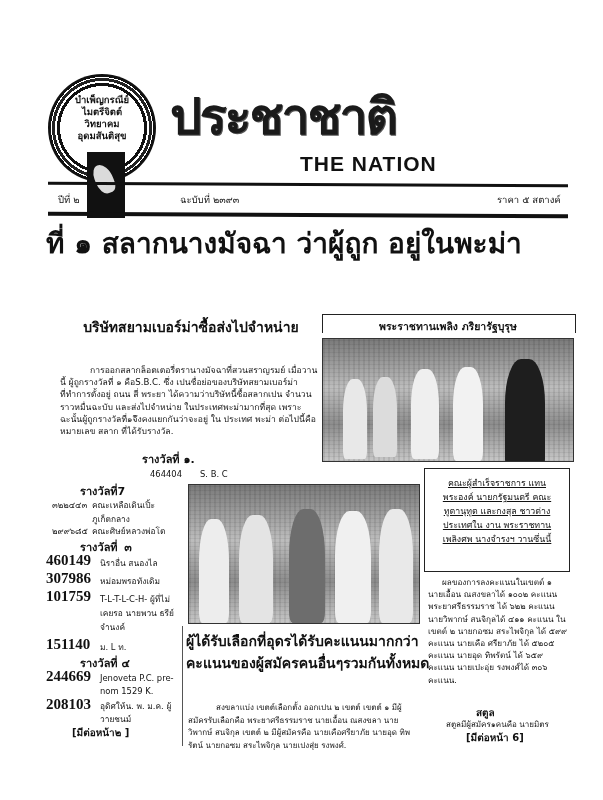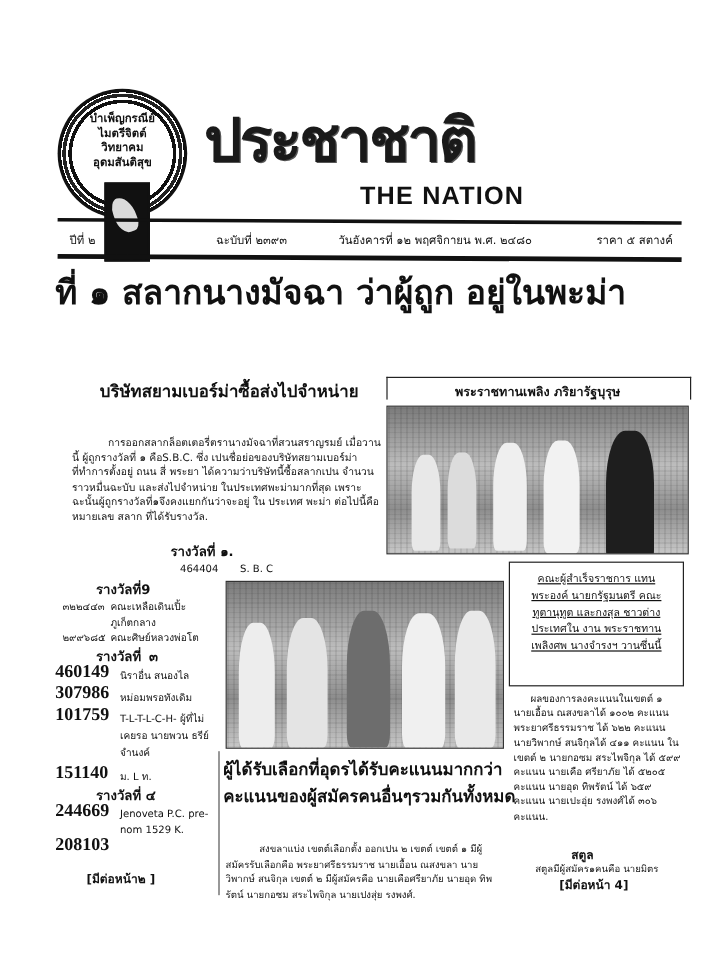--- a/index.html
+++ b/index.html
@@ -58,53 +58,53 @@
     <div>อุดมสันติสุข</div>
   </div>
   <div class="abs seal-box"></div>
 
   <div class="abs nameplate">ประชาชาติ</div>
   <div class="abs the-nation">THE NATION</div>
 
   <div class="abs rule-top"></div>
   <div class="abs dateline" style="left:58px;">ปีที่ ๒</div>
   <div class="abs dateline" style="left:180px;">ฉะบับที่ ๒๓๙๓</div>
-  <div class="abs dateline" style="left:282px;">วันอังคารที่ ๑๒ พฤศจิกายน พ.ศ. ๒๔๘๐</div>
   <div class="abs dateline" style="left:497px;">ราคา ๕ สตางค์</div>
   <div class="abs rule-bot"></div>
 
   <div class="abs head1">ที่ ๑ สลากนางมัจฉา ว่าผู้ถูก อยู่ในพะม่า</div>
 
   <div class="abs sub1">บริษัทสยามเบอร์ม่าซื้อส่งไปจำหน่าย</div>
   <div class="abs body-text article1">การออกสลากล็อตเตอรี่ตรานางมัจฉาที่สวนสราญรมย์ เมื่อวานนี้ ผู้ถูกรางวัลที่ ๑ คือS.B.C. ซึ่ง เปนชื่อย่อของบริษัทสยามเบอร์ม่าที่ทำการตั้งอยู่ ถนน สี่ พระยา ได้ความว่าบริษัทนี้ซื้อสลากเปน จำนวนราวหมื่นฉะบับ และส่งไปจำหน่าย ในประเทศพะม่ามากที่สุด เพราะฉะนั้นผู้ถูกรางวัลที่๑จึงคงแยกกันว่าจะอยู่ ใน ประเทศ พะม่า ต่อไปนี้คือหมายเลข สลาก ที่ได้รับรางวัล.</div>
 
   <div class="abs prize-h" style="left:122px; top:450px;margin-left:20px;">รางวัลที่ ๑.</div>
   <div class="abs small-note" style="left:150px; top:469px;">464404</div>
   <div class="abs small-note" style="left:200px; top:469px;">S. B. C</div>
 
-  <div class="abs prize-h" style="left:80px; top:482px;">รางวัลที่9</div>
+  <div class="abs prize-h" style="left:80px; top:482px;">รางวัลที่7</div>
   <div class="abs small-note" style="left:52px; top:498px;">๓๒๒๔๔๓</div>
   <div class="abs small-note" style="left:92px; top:498px; width:80px;">คณะเหลือเดินเปิ้ะ ภูเก็ตกลาง</div>
   <div class="abs small-note" style="left:52px; top:524px;">๒๙๙๖๘๕</div>
   <div class="abs small-note" style="left:92px; top:524px; width:90px;">คณะศิษย์หลวงพ่อโต</div>
 
   <div class="abs prize-h" style="left:80px; top:538px;font-family:Liberation Mono, monospace;">รางวัลที่ ๓</div>
   <div class="abs num-big" style="left:46px; top:552px;">460149</div>
   <div class="abs small-note" style="left:100px; top:556px;">นิราอื่น สนองไล</div>
   <div class="abs num-big" style="left:46px; top:570px;">307986</div>
   <div class="abs small-note" style="left:100px; top:574px;">หม่อมพรอทังเดิม</div>
   <div class="abs num-big" style="left:46px; top:588px;">101759</div>
   <div class="abs small-note" style="left:100px; top:592px; width:80px; line-height:14px;">T-L-T-L-C-H- ผู้ที่ไม่เคยรอ นายพวน ธรีย์ จำนงค์</div>
   <div class="abs num-big" style="left:46px; top:636px;">151140</div>
   <div class="abs small-note" style="left:100px; top:640px;">ม. L ท.</div>
 
   <div class="abs prize-h" style="left:80px; top:654px;">รางวัลที่ ๔</div>
   <div class="abs num-big" style="left:46px; top:668px;">244669</div>
   <div class="abs small-note" style="left:100px; top:672px; width:80px; line-height:13px;">Jenoveta P.C. pre-nom 1529 K.</div>
   <div class="abs num-big" style="left:46px; top:696px;">208103</div>
+  <div class="abs small-note" style="left:100px; top:700px; width:80px; line-height:13px;">อุดิศให้น. พ. ม.ค. ผู้ วายชนม์</div>
   <div class="abs bracket-note" style="left:72px; top:725px;">[มีต่อหน้า๒ ]</div>
 
   <div class="abs" style="left:322px; top:314px; width:252px; height:18px; border:1.5px solid #222; border-bottom:none; background:#fff;"></div>
   <div class="abs" style="left:322px; top:318px; width:252px; text-align:center; font-weight:bold; font-size:10.5px;">พระราชทานเพลิง ภริยารัฐบุรุษ</div>
   <div class="abs photo" style="left:322px; top:338px; width:250px; height:122px;">
     <div class="figure" style="left:20px; top:40px; width:24px; height:80px; background:#e8e8e8;"></div>
     <div class="figure" style="left:50px; top:38px; width:24px; height:80px; background:#dcdcdc;"></div>
     <div class="figure" style="left:88px; top:30px; width:28px; height:90px; background:#efefef;"></div>
     <div class="figure" style="left:130px; top:28px; width:30px; height:94px; background:#f2f2f2;"></div>
     <div class="figure" style="left:182px; top:20px; width:40px; height:110px; background:#1e1e1e;"></div>
@@ -121,15 +121,15 @@
   </div>
 
   <div class="abs col-rule" style="left:182px; top:626px; width:1px; height:120px;"></div>
   <div class="abs" style="left:186px; top:630px; width:240px; font-weight:bold; font-size:14px; white-space:nowrap;">ผู้ได้รับเลือกที่อุดรได้รับคะแนนมากกว่า</div>
   <div class="abs" style="left:186px; top:652px; width:240px; font-weight:bold; font-size:14px; white-space:nowrap;">คะแนนของผู้สมัครคนอื่นๆรวมกันทั้งหมด</div>
   <div class="abs body-text" style="left:188px; top:676px; width:222px; text-indent:28px; font-size:8px; line-height:12.5px;margin-top:26px;">สงขลาแบ่ง เขตต์เลือกตั้ง ออกเปน ๒ เขตต์ เขตต์ ๑ มีผู้สมัครรับเลือกคือ พระยาศรีธรรมราช นายเอื้อน ณสงขลา นายวิพากษ์ สนจิกุล เขตต์ ๒ มีผู้สมัครคือ นายเคือศรียาภัย นายอุด ทิพรัตน์ นายกอซม สระไพจิกุล นายเปงสุ่ย รงพงศ์.</div>
 
   <div class="abs body-text" style="left:428px; top:576px; width:140px; text-indent:14px; font-size:8.2px; line-height:12.2px;">ผลของการลงคะแนนในเขตต์ ๑ นายเอื้อน ณสงขลาได้ ๑๐๐๒ คะแนน พระยาศรีธรรมราช ได้ ๖๒๒ คะแนน นายวิพากษ์ สนจิกุลได้ ๔๑๑ คะแนน ในเขตต์ ๒ นายกอซม สระไพจิกุล ได้ ๕๙๙ คะแนน นายเคือ ศรียาภัย ได้ ๕๒๐๕ คะแนน นายอุด ทิพรัตน์ ได้ ๖๕๙ คะแนน นายเปะอุ่ย รงพงศ์ได้ ๓๐๖ คะแนน.</div>
   <div class="abs" style="left:476px; top:705px; font-weight:bold; font-size:10px;">สตูล</div>
   <div class="abs small-note" style="left:446px; top:718px; font-size:8px;">สตูลมีผู้สมัคร๑คนคือ นายมิตร</div>
-  <div class="abs bracket-note" style="left:466px; top:730px;">[มีต่อหน้า 4]</div>
+  <div class="abs bracket-note" style="left:466px; top:730px;">[มีต่อหน้า 6]</div>
 
 </div>
 
 </body></html>

